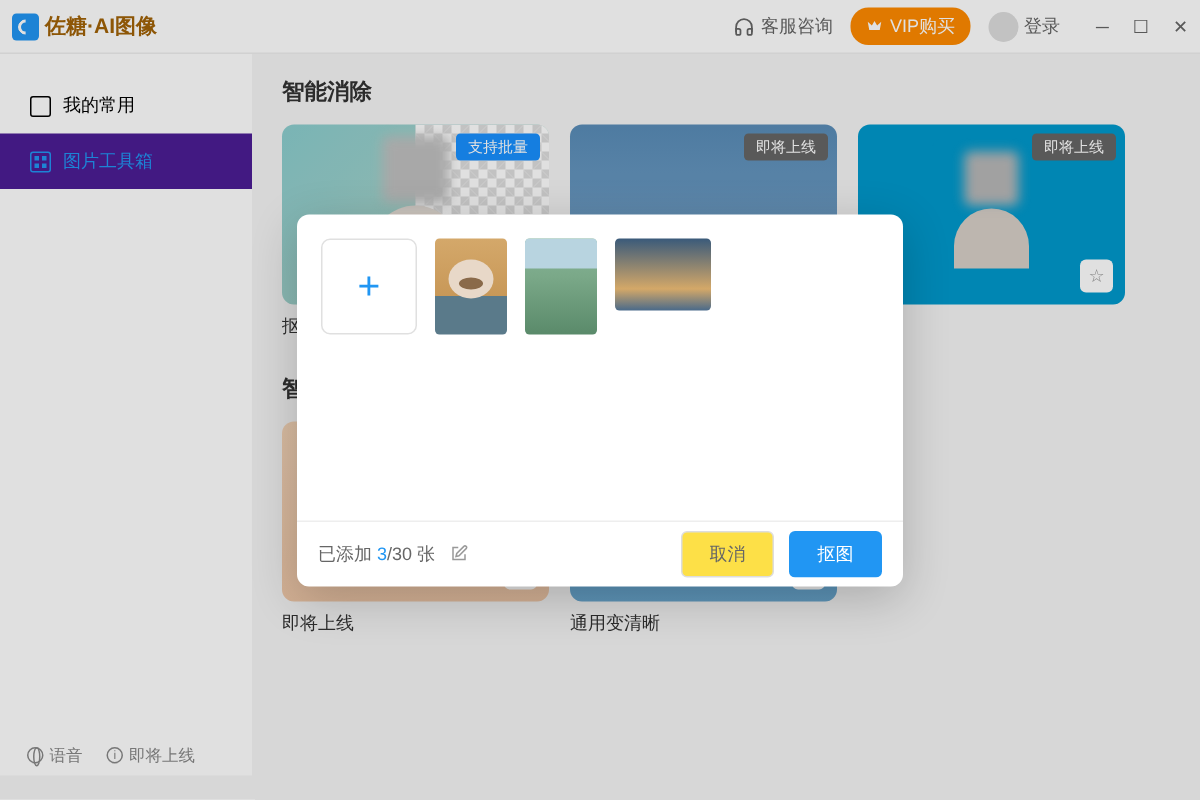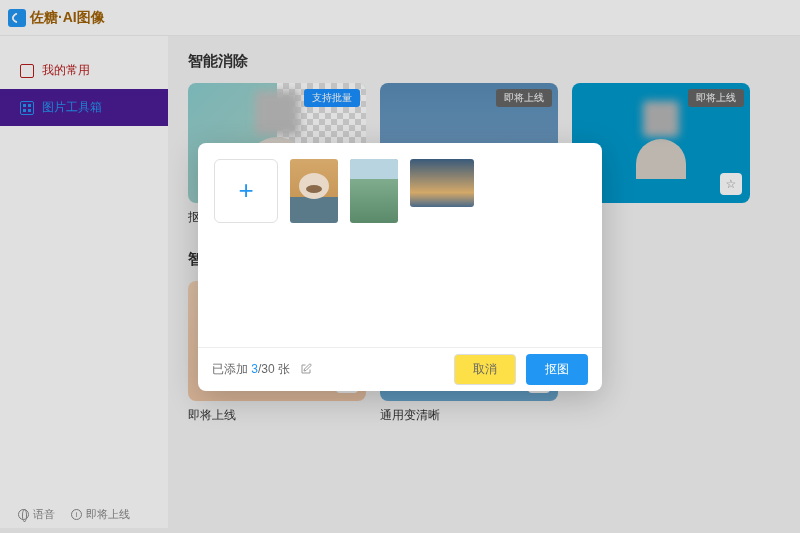--- a/index.html
+++ b/index.html
@@ -11,21 +11,21 @@
 .logo-text{font-weight:600;color:#a16207;font-size:14px}
 .titlebar-right{margin-left:auto;display:flex;align-items:center;gap:12px}
 .help-link{display:flex;align-items:center;gap:4px;color:#666;cursor:pointer}
 .vip-btn{background:#ff8a00;color:#fff;padding:4px 10px;border-radius:12px;display:flex;align-items:center;gap:4px;cursor:pointer}
 .login-btn{display:flex;align-items:center;gap:4px;color:#666;cursor:pointer}
 .avatar{width:20px;height:20px;border-radius:50%;background:#ddd}
 .win-controls{display:flex;gap:16px;margin-left:12px;color:#666}
 .win-controls span{cursor:pointer}
 .main{display:flex;height:calc(100% - 64px)}
 .sidebar{width:168px;background:#fff;padding:16px 0}
-.side-item{display:flex;align-items:center;gap:8px;padding:10px 20px;color:#b91c1c;cursor:pointer}
+.side-item{display:flex;align-items:center;gap:8px;padding:10px 20px;color:#000000;cursor:pointer}
 .side-item.active{color:#2196f3;background:#4c1d95}
 .side-icon{width:14px;height:14px;border:1.5px solid currentColor;border-radius:2px;position:relative}
 .side-icon.grid::before{content:"";position:absolute;left:2px;top:2px;width:3px;height:3px;background:currentColor}
 .side-icon.grid::after{content:"";position:absolute;right:2px;top:2px;width:3px;height:3px;background:currentColor;box-shadow:-5px 5px 0 currentColor,0 5px 0 currentColor}
 .content{flex:1;padding:16px 20px;overflow:auto}
 .section-title{font-size:15px;font-weight:600;margin-bottom:12px;color:#333}
 .card-row{display:flex;gap:14px;margin-bottom:24px}
 .card{width:178px;position:relative}
 .card-img{width:178px;height:120px;border-radius:8px;position:relative;overflow:hidden}
 .card-img.teal{background:linear-gradient(135deg,#8bcdce 0%,#b8d8c6 100%)}
@@ -39,21 +39,21 @@
 .badge.gray{background:#666}
 .star-btn{position:absolute;bottom:8px;right:8px;width:22px;height:22px;background:#fff;border-radius:4px;display:flex;align-items:center;justify-content:center;color:#999;cursor:pointer}
 .star-btn.active{color:#2196f3}
 .person{position:absolute;left:50%;top:8px;transform:translateX(-50%);width:80px;height:100px}
 .person-head{width:44px;height:44px;background:#c0c0c0;border-radius:4px;margin:0 auto;filter:blur(4px)}
 .person-body{width:60px;height:50px;background:#e8e0d8;margin:2px auto 0;border-radius:30px 30px 0 0}
 .id-frame{position:absolute;left:50%;top:10px;transform:translateX(-50%);width:78px;height:100px;background:#0099cc;border-radius:4px;padding:8px}
 .id-frame .person-head{width:36px;height:36px;background:#b8b8b8}
 .id-frame .person-body{background:#d8d0c8;width:50px;height:40px}
 .checker{position:absolute;right:0;top:0;width:50%;height:100%;background-image:linear-gradient(45deg,#ddd 25%,transparent 25%),linear-gradient(-45deg,#ddd 25%,transparent 25%),linear-gradient(45deg,transparent 75%,#ddd 75%),linear-gradient(-45deg,transparent 75%,#ddd 75%);background-size:12px 12px;background-position:0 0,0 6px,6px -6px,-6px 0;background-color:#fff}
-.footer{position:absolute;bottom:5px;left:0;width:168px;height:28px;background:#fff;display:flex;align-items:center;gap:16px;padding:0 18px;color:#888;font-size:11px}
+.footer{position:absolute;bottom:16px;left:0;width:168px;height:28px;background:#fff;display:flex;align-items:center;gap:16px;padding:0 18px;color:#888;font-size:11px}
 .footer span{cursor:pointer;display:flex;align-items:center;gap:4px}
 .overlay{position:absolute;inset:0;background:rgba(0,0,0,0.12);display:flex;align-items:center;justify-content:center}
 .modal{width:404px;height:248px;background:#fff;border-radius:8px;box-shadow:0 8px 32px rgba(0,0,0,0.2);display:flex;flex-direction:column}
 .modal-body{flex:1;padding:16px;display:flex;gap:12px}
 .add-tile{width:64px;height:64px;border:1px solid #e0e0e0;border-radius:6px;display:flex;align-items:center;justify-content:center;cursor:pointer}
 .add-tile span{font-size:26px;color:#2196f3;font-weight:300}
 .thumb{width:48px;height:64px;border-radius:3px;position:relative;overflow:hidden}
 .thumb.cat{background:linear-gradient(180deg,#d4a86a 0%,#c89858 60%,#5a7a8a 60%)}
 .thumb.cat::before{content:"";position:absolute;left:50%;top:14px;transform:translateX(-50%);width:30px;height:26px;background:#e8d8c8;border-radius:50%}
 .thumb.cat::after{content:"";position:absolute;left:50%;top:26px;transform:translateX(-50%);width:16px;height:8px;background:#8a6a4a;border-radius:50%}
@@ -73,20 +73,44 @@
 .info-icon{width:11px;height:11px;border:1px solid currentColor;border-radius:50%;display:flex;align-items:center;justify-content:center;font-size:8px}
 </style>
 </head>
 <body>
 
 <div class="titlebar">
   <div class="logo">
     <div class="logo-icon"></div>
     <span class="logo-text">佐糖·AI图像</span>
   </div>
+  <div class="titlebar-right">
+    <div class="help-link">
+      <svg width="14" height="14" viewBox="0 0 24 24" fill="none" stroke="currentColor" stroke-width="2">
+          <path d="M3 18v-6a9 9 0 0118 0v6"></path>
+          <path d="M21 19a2 2 0 01-2 2h-1a2 2 0 01-2-2v-3a2 2 0 012-2h3zM3 19a2 2 0 002 2h1a2 2 0 002-2v-3a2 2 0 00-2-2H3z"></path>
+        </svg>
+      <span>客服咨询</span>
+    </div>
+    <div class="vip-btn">
+      <svg width="12" height="12" viewBox="0 0 24 24" fill="currentColor">
+          <path d="M5 16L3 5l5.5 5L12 4l3.5 6L21 5l-2 11H5z"></path>
+        </svg>
+      <span>VIP购买</span>
+    </div>
+    <div class="login-btn">
+      <div class="avatar"></div>
+      <span>登录</span>
+    </div>
+    <div class="win-controls">
+      <span>─</span>
+      <span>☐</span>
+      <span>✕</span>
+    </div>
+  </div>
 </div>
 
 <div class="main">
   <div class="sidebar">
     <div class="side-item">
       <div class="side-icon"></div>
       <span>我的常用</span>
     </div>
     <div class="side-item active">
       <div class="side-icon grid"></div>

